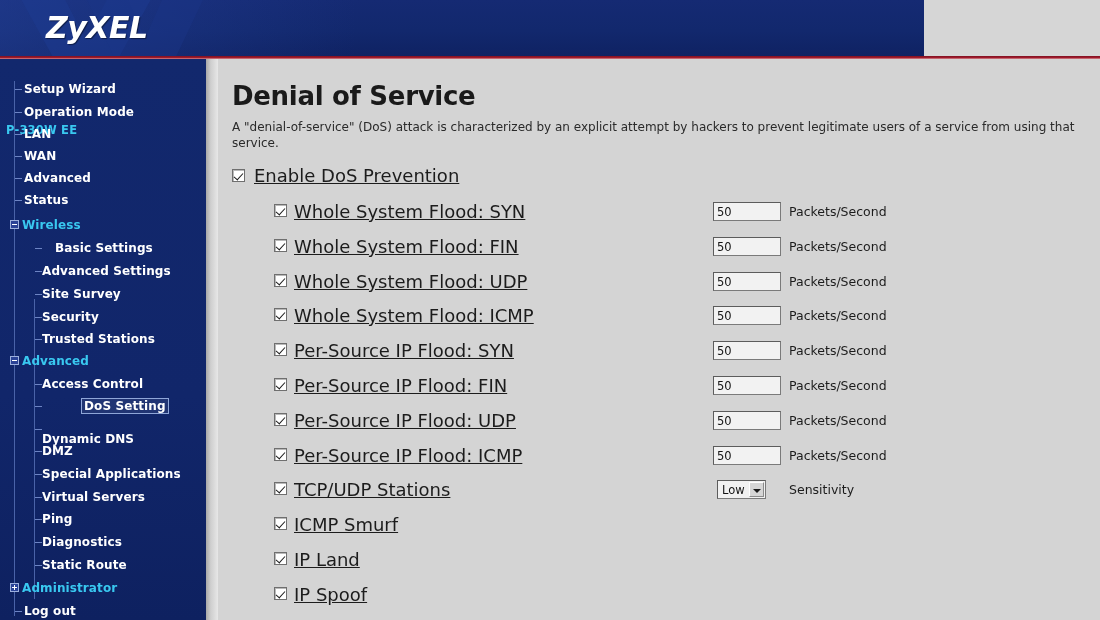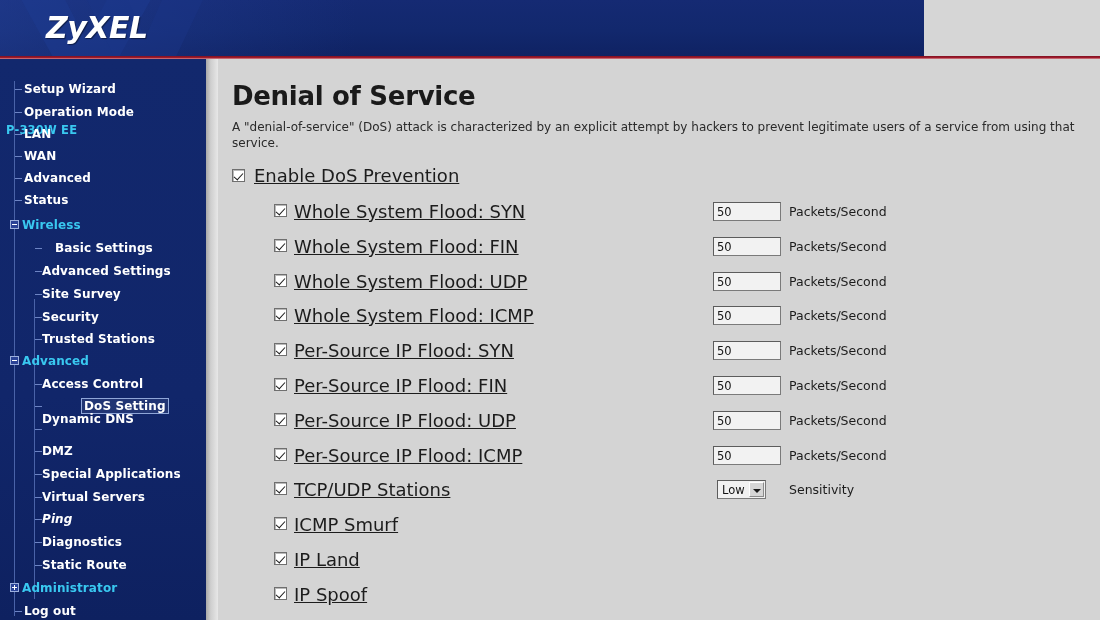--- a/index.html
+++ b/index.html
@@ -292,29 +292,29 @@
         <div class="nav-item lvl2" style="top: 251px;">Security</div>
         <div class="tick l2" style="top: 280px;"></div>
         <div class="nav-item lvl2" style="top: 273px;">Trusted Stations</div>
         <div class="treebox" style="left: 10px; top: 297px;"></div>
         <div class="nav-item group" style="top: 295px;">Advanced</div>
         <div class="tick l2" style="top: 325px;"></div>
         <div class="nav-item lvl2" style="top: 318px;">Access Control</div>
         <div class="tick l2" style="top: 347px;"></div>
         <div class="nav-item lvl2 selected" style="top: 340px; margin-left: 40px;">DoS Setting</div>
         <div class="tick l2" style="top: 370px;"></div>
-        <div class="nav-item lvl2" style="top: 353px; text-align: center;">Dynamic DNS</div>
+        <div class="nav-item lvl2" style="top: 373px; text-align: center;">Dynamic DNS</div>
         <div class="tick l2" style="top: 392px;"></div>
         <div class="nav-item lvl2" style="top: 385px;">DMZ</div>
         <div class="tick l2" style="top: 415px;"></div>
         <div class="nav-item lvl2" style="top: 408px;">Special Applications</div>
         <div class="tick l2" style="top: 438px;"></div>
         <div class="nav-item lvl2" style="top: 431px;">Virtual Servers</div>
         <div class="tick l2" style="top: 460px;"></div>
-        <div class="nav-item lvl2" style="top: 453px; font-style: italic;">Ping</div>
+        <div class="nav-item lvl2" style="top: 453px;">Ping</div>
         <div class="tick l2" style="top: 483px;"></div>
         <div class="nav-item lvl2" style="top: 476px;">Diagnostics</div>
         <div class="tick l2" style="top: 506px;"></div>
         <div class="nav-item lvl2" style="top: 499px;">Static Route</div>
         <div class="treebox plus" style="left: 10px; top: 524px;"></div>
         <div class="nav-item group" style="top: 522px;">Administrator</div>
         <div class="tick l1" style="top: 552px;"></div>
         <div class="nav-item lvl1" style="top: 545px;">Log out</div>
       </div>
   </div>

